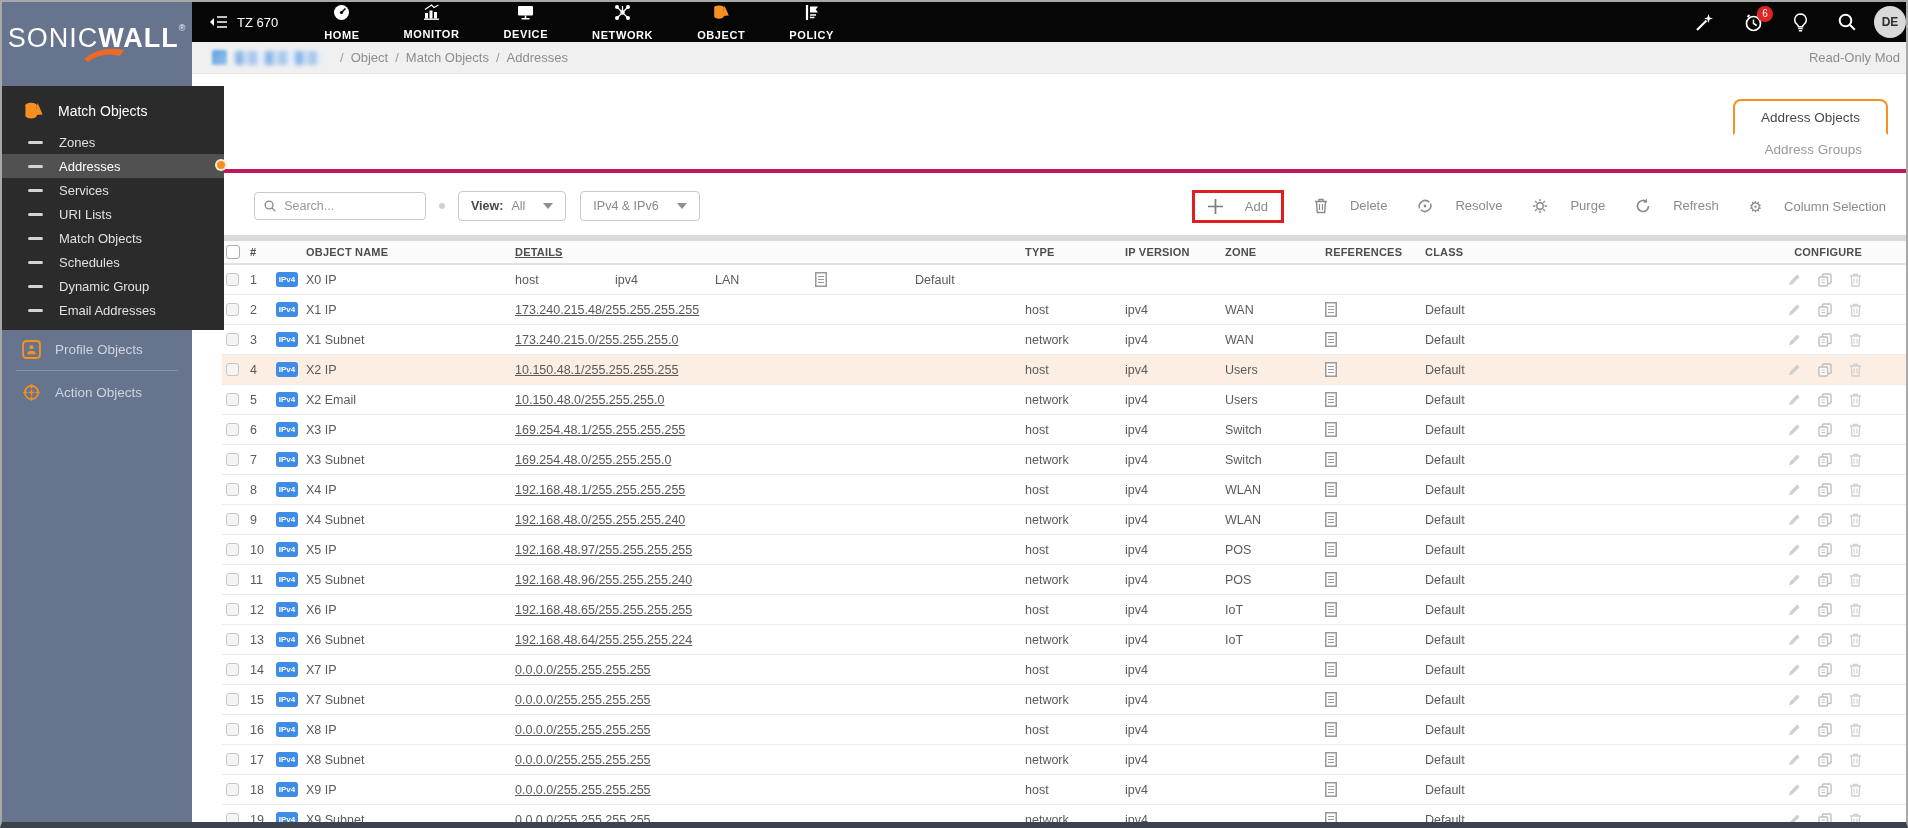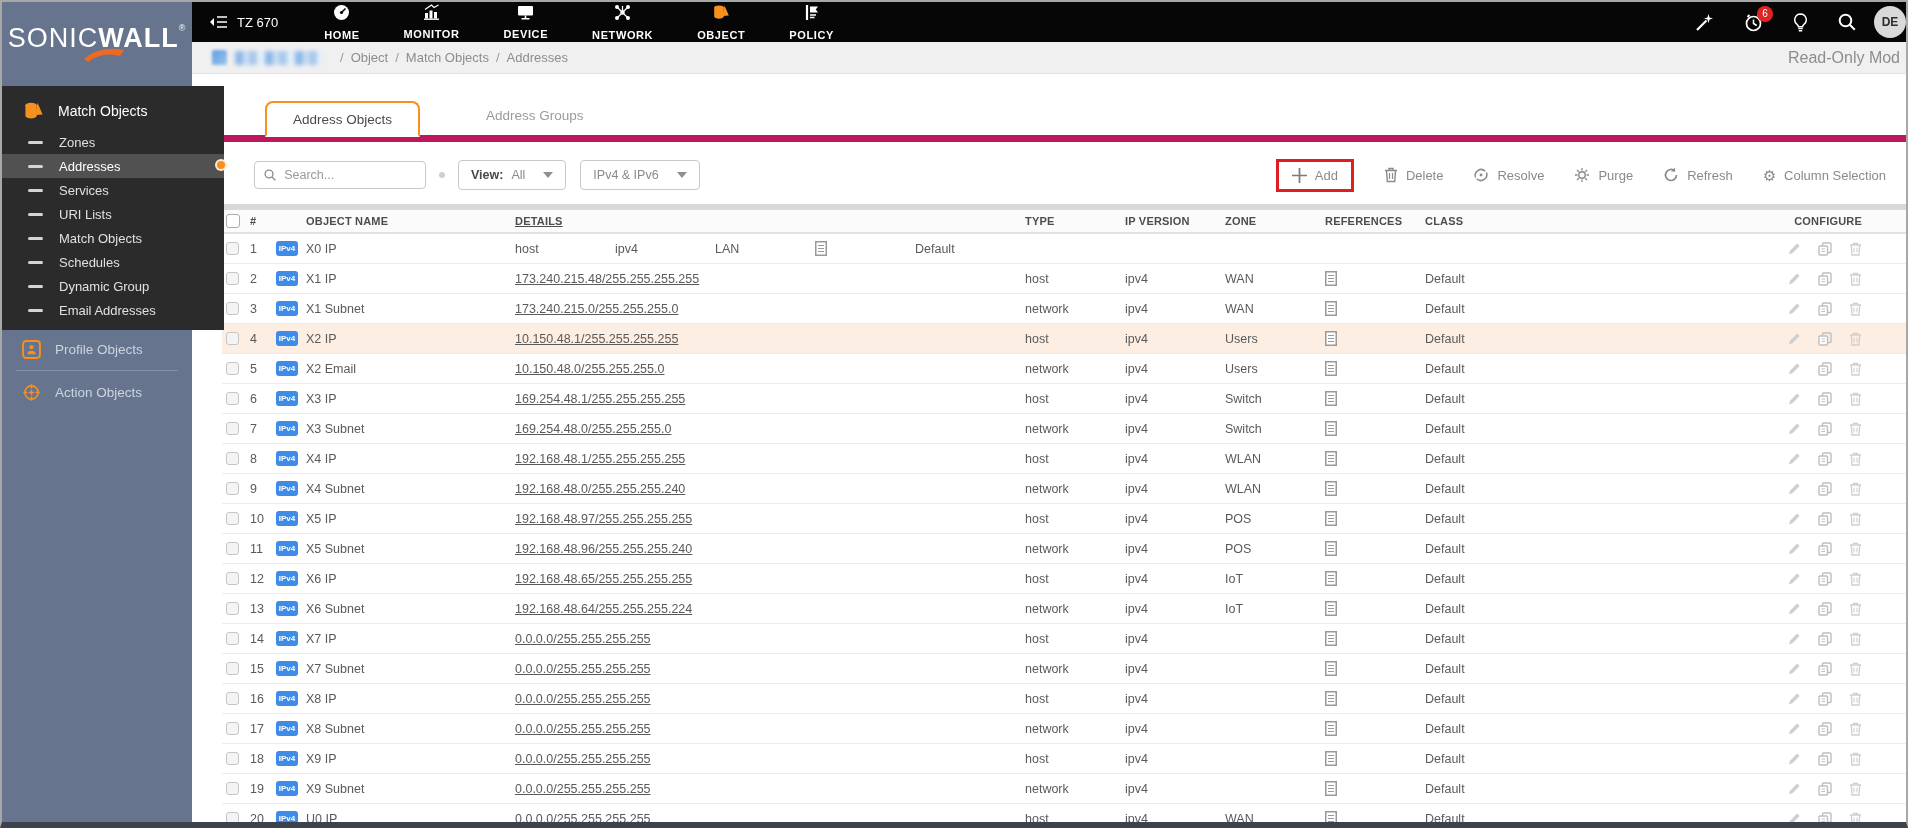--- a/index.html
+++ b/index.html
@@ -26,52 +26,52 @@
   .util-icon { margin-left:30px; position:relative; cursor:pointer; display:flex; align-items:center; }
   .badge { position:absolute; top:-7px; right:-10px; background:#e02424; color:#fff; border-radius:50%; min-width:16px; height:16px; font-size:10px; display:flex; align-items:center; justify-content:center; padding:0 3px; }
   .avatar { width:32px; height:32px; border-radius:50%; background:#d9d9d9; color:#2d2d2d; font-weight:700; font-size:12px; display:flex; align-items:center; justify-content:center; margin-left:18px; margin-right:-14px; flex:none; }
   .crumb-bar { height:32px; background:#f0f0f0; display:flex; align-items:center; padding:0 6px 0 20px; font-size:13px; color:#8d8d8d; border-bottom:1px solid #e3e3e3; }
   .blur-icon { width:15px; height:15px; border-radius:2px; background:linear-gradient(135deg,#5d9fe0,#9cc4ee); filter:blur(1.5px); margin-right:8px; flex:none; }
   .blur-chip { width:88px; height:14px; border-radius:2px;
     background: repeating-linear-gradient(90deg,#8db8e8 0 8px,#c9dcf2 8px 14px,#a9c8ec 14px 22px,#e4eefa 22px 30px);
     filter: blur(2px); margin-right:10px; flex:none; }
   .crumb-sep { margin:0 7px; color:#9b9b9b; }
   .crumb-spacer { flex:1; }
-  .readonly { color:#8d8d8d; font-size:16px; white-space:nowrap; }
+  .readonly { color:#8d8d8d; font-size:13px; white-space:nowrap; }
   
   .app-body { display:flex; height:749px; }
   .sidebar { width:190px; background:#66748e; position:relative; z-index:10; flex:none; }
   .side-panel { position:absolute; top:12px; left:0; width:222px; background:#2b2b2b; padding:6px 0 8px; }
   .group-header { height:38px; display:flex; align-items:center; gap:14px; padding-left:22px; color:#fff; font-size:14px; }
   .side-item { height:24px; display:flex; align-items:center; gap:16px; padding-left:26px; color:#e0e0e0; font-size:13px; cursor:pointer; }
   .side-item .dash { width:15px; height:3px; border-radius:2px; background:#d4d4d4; flex:none; }
   .side-item.selected { background:#515151; color:#fff; }
   .addresses-marker { position:absolute; left:213px; top:73px; width:12px; height:12px; border-radius:50%; background:#F7901E; border:2px solid rgba(255,255,255,.8); z-index:40; }
   .side-spacer { height:256px; }
   .side-section { height:38px; display:flex; align-items:center; gap:14px; padding-left:20px; color:#cdd4df; font-size:13.5px; cursor:pointer; }
   .side-divider { height:1px; background:#8792a5; margin:2px 14px; }
   
   .main { flex:1; background:#fff; min-width:0; padding-left:30px; position:relative; }
-  .tabs-row { display:flex; align-items:flex-end; margin-top:25px; border-bottom:7px solid #be185d; padding-right:18px; }
+  .tabs-row { display:flex; align-items:flex-end; margin-top:25px; border-bottom:4px solid #be185d; padding-right:18px;flex-direction:column; }
   .tab { font-size:13.5px; padding:0 26px; height:36px; line-height:34px; cursor:pointer; }
   .tab.active { color:#4a4a4a; border:2px solid #F7901E; border-bottom:2px solid #fff; border-radius:8px 8px 0 0; margin-bottom:-2px; margin-left:43px; background:#fff; }
   .tab.inactive { color:#9a9a9a; margin-left:40px; }
   
   .toolbar { display:flex; align-items:center; margin-top:13px; padding-right:20px; height:40px; }
   .searchbox { margin-left:32px; width:172px; height:28px; border:1px solid #c9c9c9; border-radius:4px; display:flex; align-items:center; padding:0 9px; gap:8px; background:#fff; }
   .searchbox input { border:none; outline:none; width:100%; font-size:12.5px; color:#555; font-family:"Liberation Sans",sans-serif; }
   .searchbox input::placeholder { color:#9a9a9a; }
   .tb-dot { width:6px; height:6px; border-radius:50%; background:#cfcfcf; margin:0 13px; flex:none; }
   .dropdown { height:30px; border:1px solid #c9c9c9; border-radius:4px; display:flex; align-items:center; padding:0 12px; gap:8px; font-size:12.5px; cursor:pointer; background:#fff; }
   .dropdown .lab { font-weight:700; color:#4a4a4a; }
   .dropdown .val { color:#8a8a8a; }
   .caret { width:0; height:0; border-left:5px solid transparent; border-right:5px solid transparent; border-top:6px solid #8f8f8f; margin-left:10px; }
   .dd-gap { width:14px; }
   .tb-spacer { flex:1; }
-  .tb-btn { display:flex; align-items:flex-end; gap:8px; color:#8a8a8a; font-size:13px; cursor:pointer; margin-left:30px; white-space:nowrap; }
+  .tb-btn { display:flex; align-items:flex-start; gap:22px; color:#8a8a8a; font-size:13px; cursor:pointer; margin-left:30px; white-space:nowrap; }
   .add-wrap { border:3px solid #df1f1f; padding:6px 13px; margin:-6px 0; display:flex; align-items:center; }
   .add-wrap .tb-btn { margin-left:0; }
   .gear-glyph { font-size:15px; color:#8a8a8a; line-height:1; }
   
   .gray-strip { height:6px; background:#d9d9d9; margin-top:9px; margin-right:0; }
   .thead { display:flex; align-items:center; height:24px; background:#fbfbfb; border-bottom:2px solid #e2e2e2; font-size:11px; font-weight:700; color:#4d4d4d; letter-spacing:.2px; }
   .trow { display:flex; align-items:center; height:30px; border-bottom:1px solid #ececec; font-size:12.5px; color:#5a5a5a; background:#fff; }
   .trow.highlight { background:#fdeee3; }
   .col-check { width:26px; display:flex; align-items:center; padding-left:4px; flex:none; }
   .col-num { width:28px; flex:none; padding-left:2px; }

